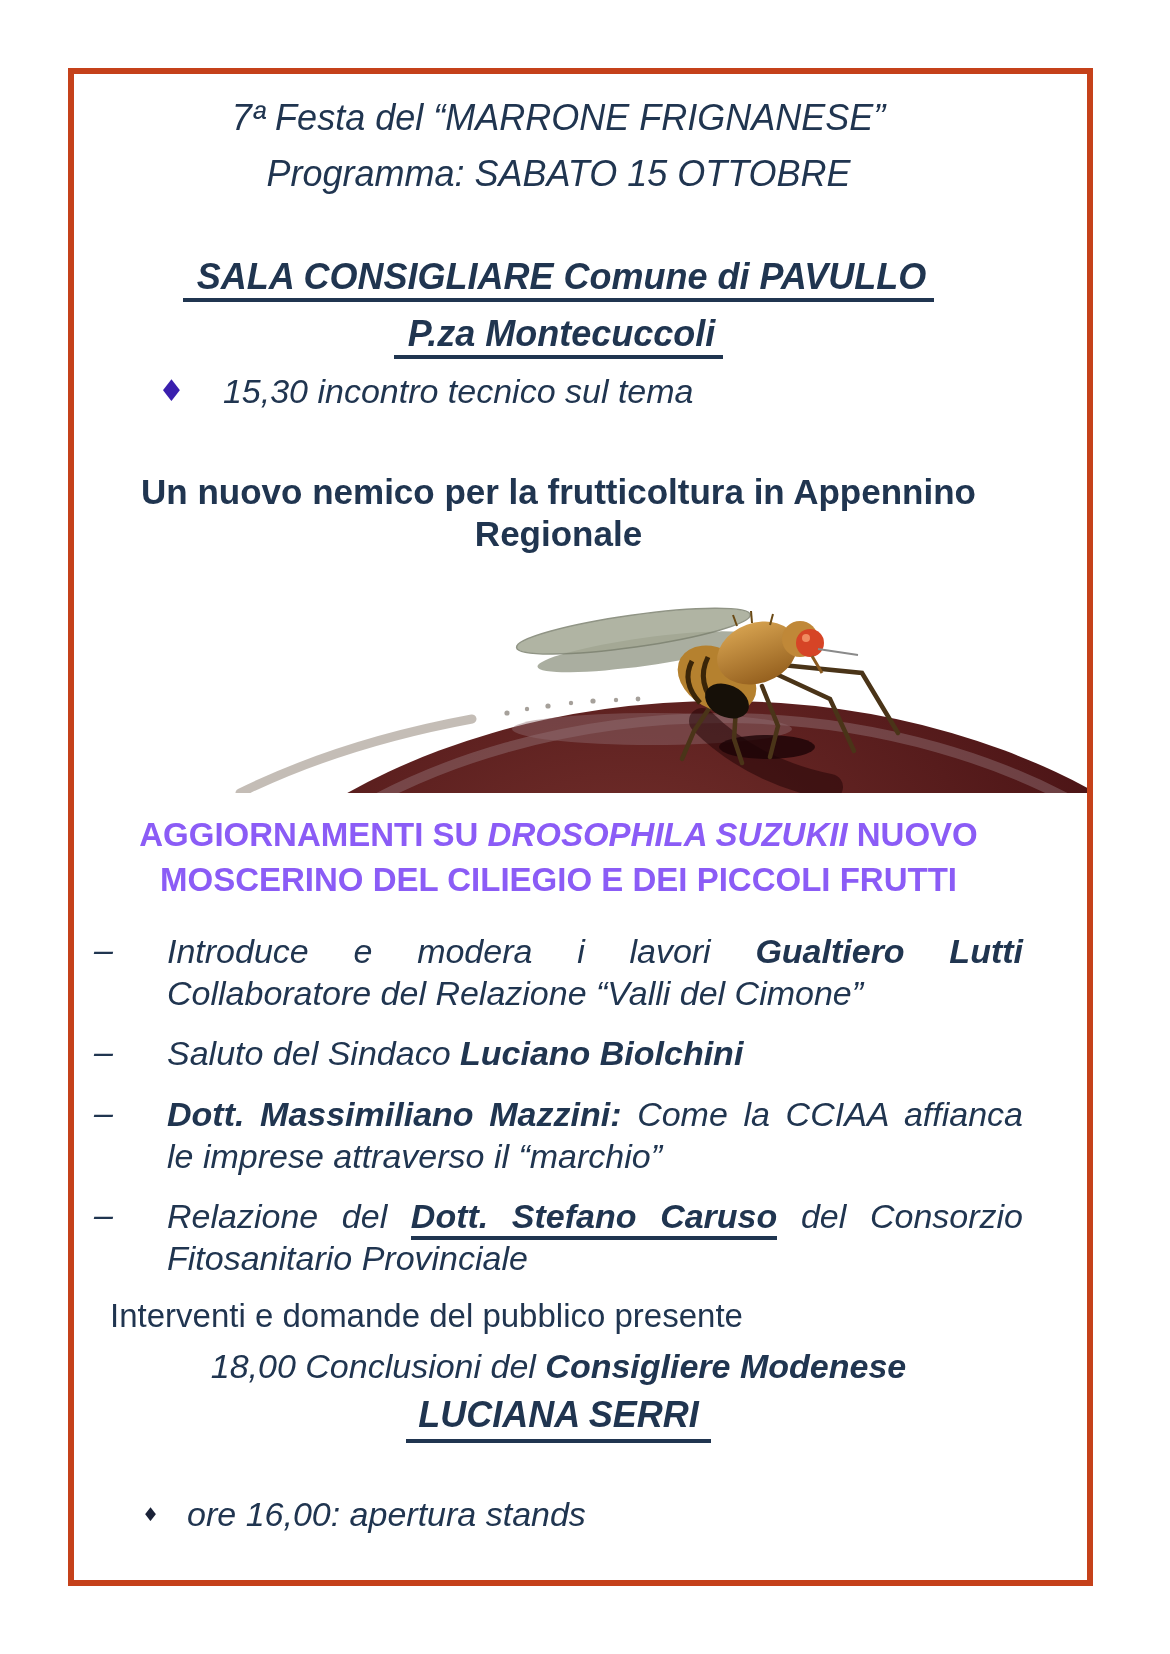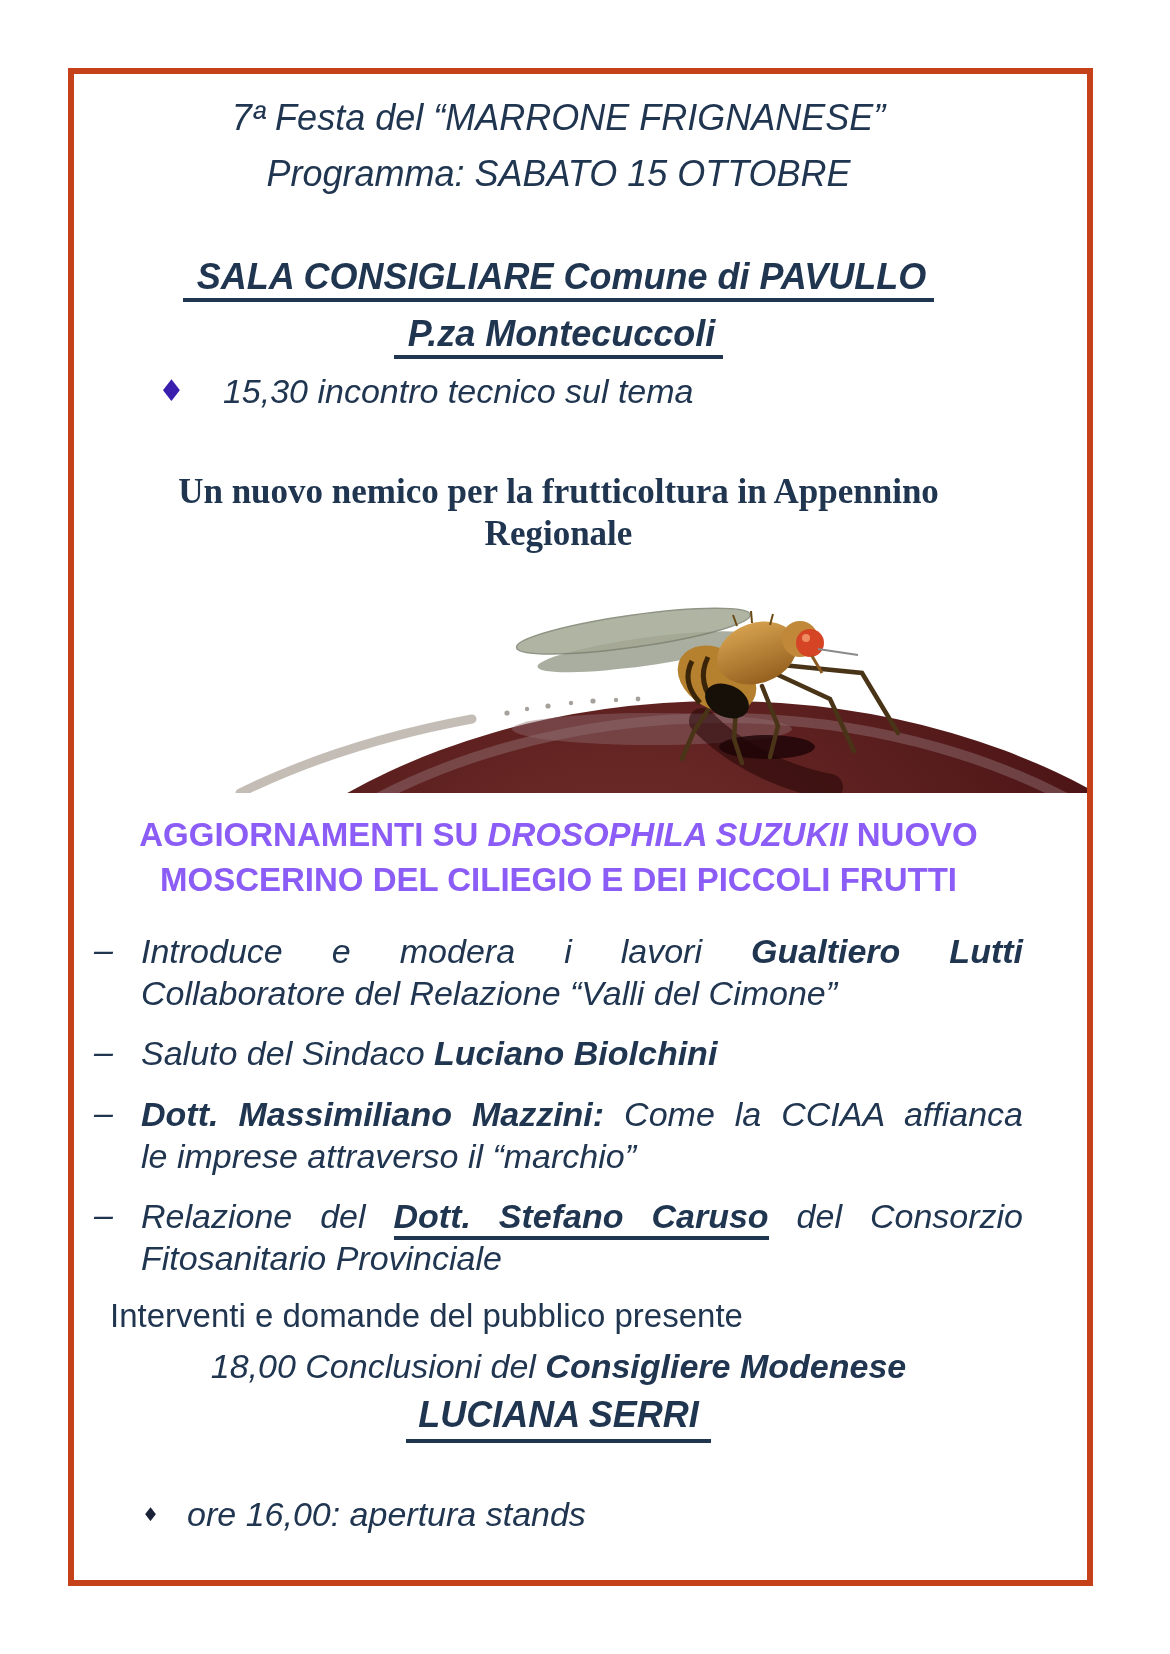--- a/index.html
+++ b/index.html
@@ -20,29 +20,29 @@
   .venue{margin-top:46px;text-align:center;font-weight:bold;font-style:italic;
     font-size:36px;line-height:1.6;}
   .venue .u{border-bottom:4px solid currentColor;padding:0 8px 1px 14px;}
   .bullet-row{display:flex;align-items:center;margin-top:6px;}
   .bullet-row.first{padding-left:64px;}
   .bullet-row.first .diamond{font-size:30px;color:#3a1fae;margin-right:38px;}
   .bullet-row.stands{margin-top:56px;padding-left:48px;}
   .bullet-row.stands .diamond{font-size:19px;color:#1a2238;margin-right:28px;}
   .diamond{font-family:"DejaVu Sans",sans-serif;line-height:1;}
   .bullet-text{font-style:italic;font-size:34px;line-height:1.3;}
-  .headline{margin:58px 0 0;text-align:center;font-weight:bold;font-size:35px;line-height:1.2;font-family:Liberation Serif, serif;}
+  .headline{margin:58px 0 0;text-align:center;font-weight:bold;font-size:35px;line-height:1.2;}
   .photo{margin:6px 0 0 128px;width:880px;height:232px;}
   .topic{margin:16px 0 0;text-align:center;font-weight:bold;font-size:33px;
     line-height:1.35;color:#8b5cf6;}
   .topic .species{font-style:italic;}
   .agenda{list-style:none;margin:28px 0 0;padding:0;font-size:34px;font-style:italic;}
   .agenda li{display:flex;margin-bottom:18px;}
   .agenda .marker{flex:none;width:47px;}
-  .agenda .lines{flex:1 1 auto;min-width:0;}
+  .agenda .lines{flex:1 1 auto;min-width:0;margin-left:26px;}
   .agenda .line{line-height:1.24;}
   .agenda .line.jl{text-align:justify;text-align-last:justify;}
   .seg-b{font-weight:bold;}
   .seg-bu{font-weight:bold;border-bottom:4px solid currentColor;padding-bottom:1px;}
   .public-line{margin:10px 16px 0;font-size:33px;font-style:normal;}
   .conclusion{margin:12px 0 0;text-align:center;font-size:34px;font-style:italic;}
   .conclusion .b{font-weight:bold;}
   .speaker{margin:8px 0 0;text-align:center;font-size:36px;font-weight:bold;font-style:italic;}
   .speaker .u{border-bottom:4px solid currentColor;padding:0 12px 4px;}
 </style>

